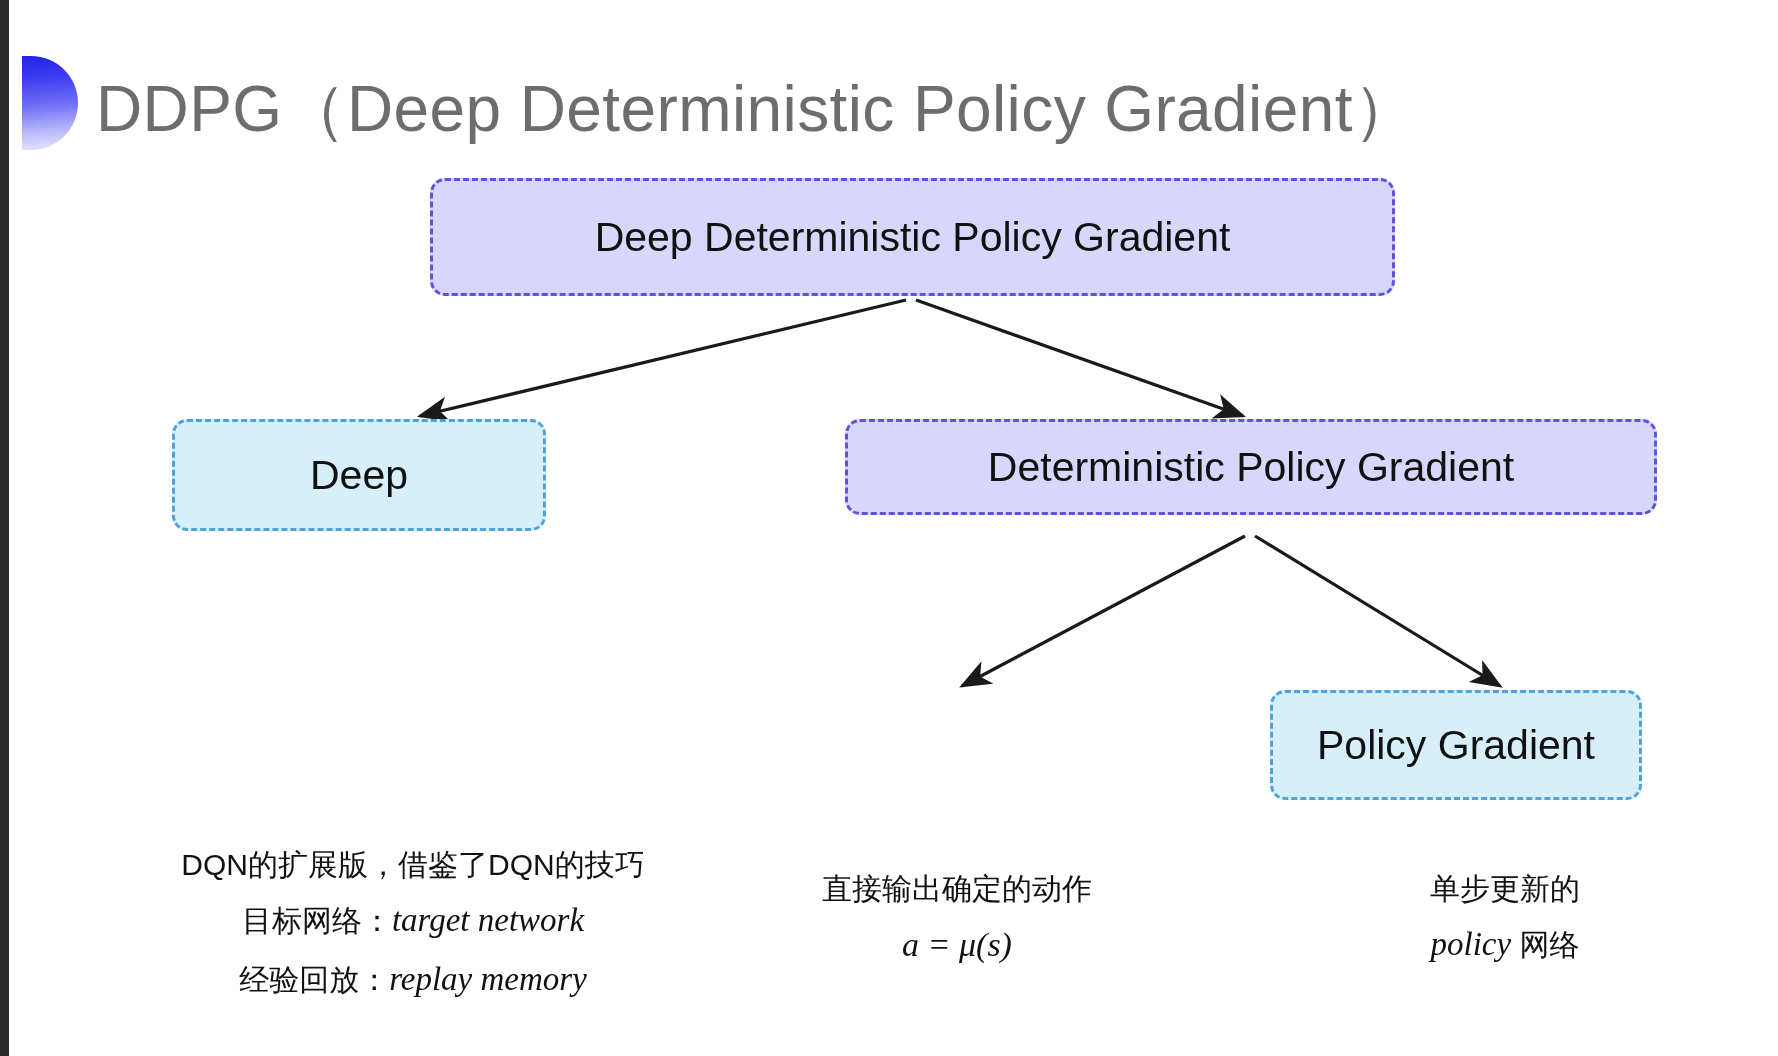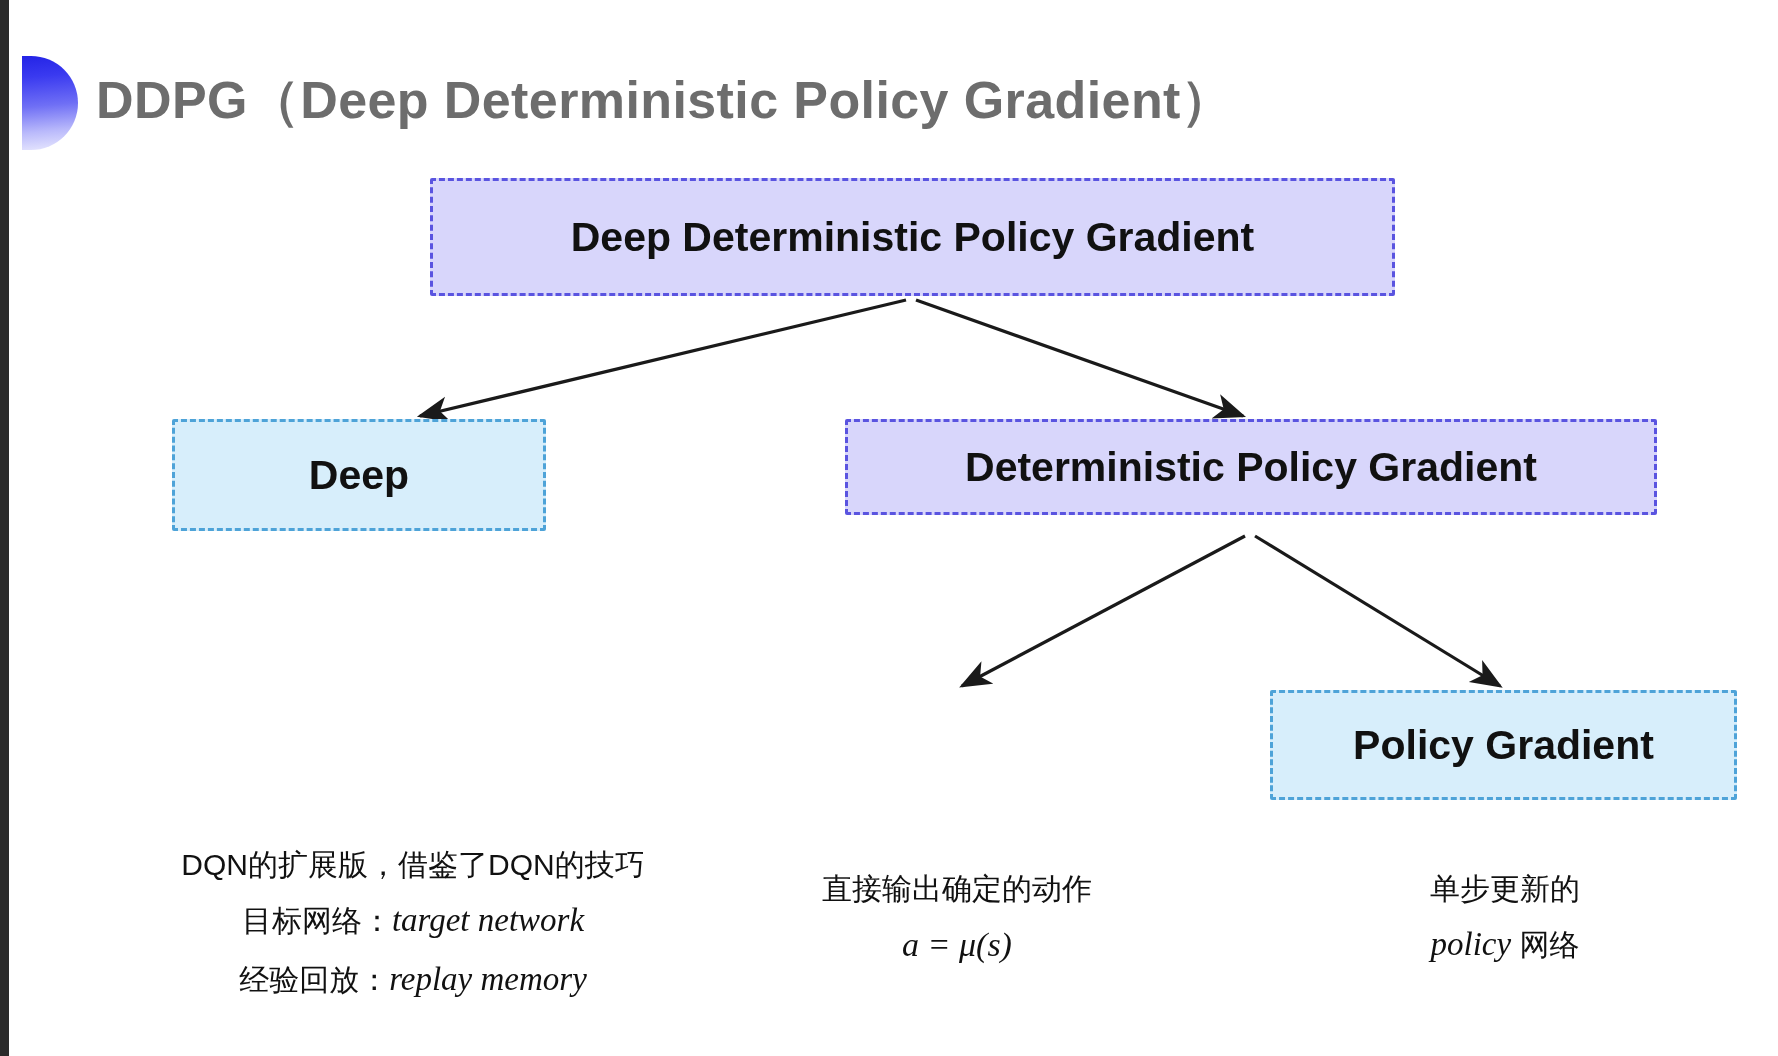--- a/index.html
+++ b/index.html
@@ -35,55 +35,55 @@
     top: 56px;
     width: 56px;
     height: 94px;
     border-radius: 0 60px 60px 0;
     background: linear-gradient(175deg, #2424e6 0%, #3a3af0 22%, #6f6ff5 52%, #b9b9fb 78%, #e9e9fe 100%);
   }
   #page-title {
     position: absolute;
     left: 96px;
     top: 66px;
-    font-size: 52px;
-    font-weight: 700;
+    font-size: 64px;
+    font-weight: 400;
     letter-spacing: 0.4px;
     color: #6d6d6d;
     white-space: nowrap;
     font-family: "Liberation Sans", "DejaVu Sans", sans-serif;
   }
 
   
   .node {
     position: absolute;
     box-sizing: border-box;
     display: flex;
     align-items: center;
     justify-content: center;
-    border-radius: 2px;
+    border-radius: 15px;
     text-align: center;
     color: #111111;
     font-family: "Liberation Sans", "DejaVu Sans", sans-serif;
-    font-weight: 700;
+    font-weight: 400;
   }
   .node.purple {
     background: #d8d6fb;
     border: 3px dashed #5a54e0;
   }
   .node.cyan {
     background: #d7eefb;
     border: 3px dashed #4ea3d8;
   }
 
   #node-root   { left: 430px; top: 178px;  width: 965px; height: 118px; font-size: 41px; }
   #node-deep   { left: 172px; top: 419px;  width: 374px; height: 112px; font-size: 41px; }
   #node-dpg    { left: 845px; top: 419px;  width: 812px; height: 96px; font-size: 41px; }
   #node-det    { left: 718px; top: 690px;  width: 478px; height: 110px; font-size: 41px; }
-  #node-pg     { left: 1270px; top: 690px; width: 467px; height: 110px; font-size: 41px; }
+  #node-pg     { left: 1270px; top: 690px; width: 372px; height: 110px; font-size: 41px; }
 
   
   #arrows {
     position: absolute;
     left: 0; top: 0;
     width: 1778px; height: 1056px;
     pointer-events: none;
   }
 
   

